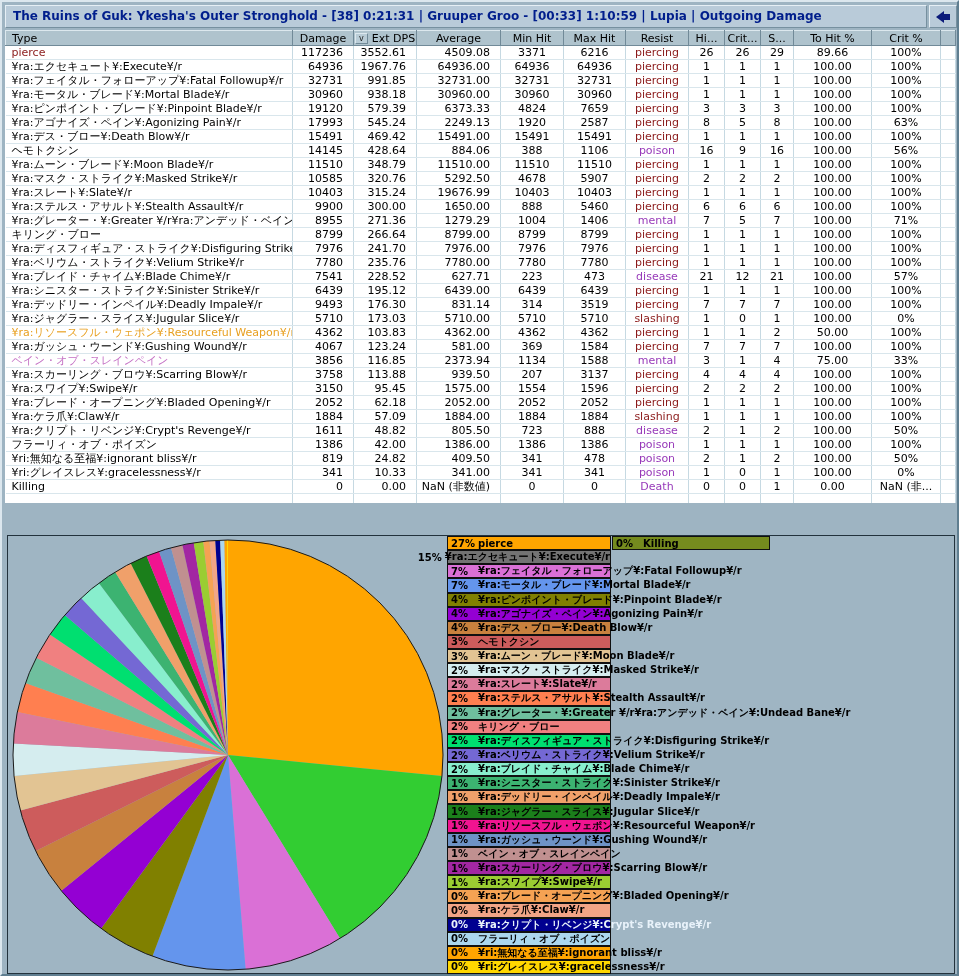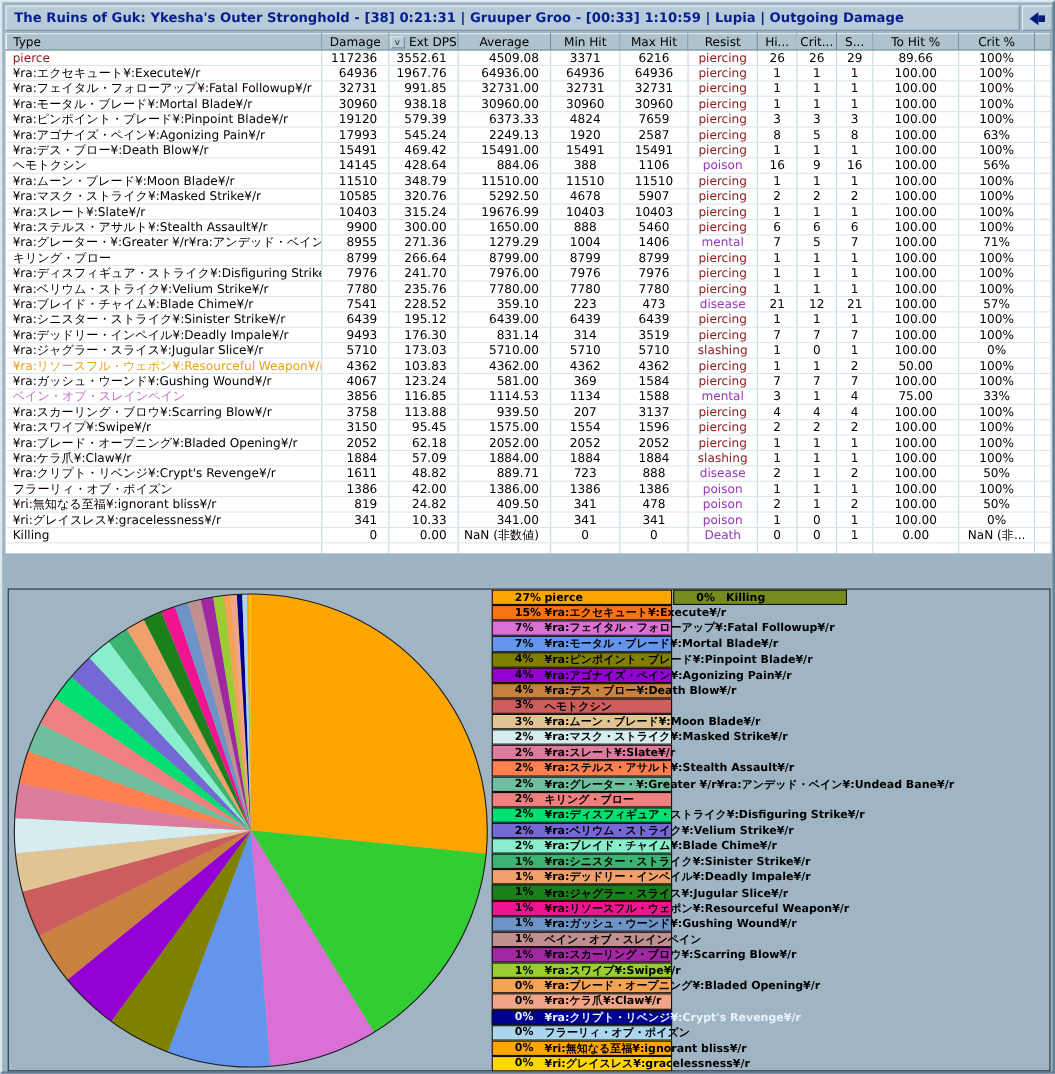--- a/index.html
+++ b/index.html
@@ -55,21 +55,21 @@
   .t-o { color: #E8A020; } .t-v { color: #C470C4; }
   .bottom-panel {
     position: absolute; left: 5px; top: 533px; width: 948px; height: 439px;
     background: #9FB5C3; border: 1px solid #22323C;
   }
   .pie-box { position: absolute; left: 2px; top: 1px; width: 436px; height: 436px; }
   .legend { position: absolute; left: 439px; top: 0; width: 505px; height: 438px; }
   .legend-item {
     position: absolute; height: 14.13px; display: flex; align-items: center;
     border: 1px solid #101010; font-size: 10px; font-weight: bold; color: #000;
-    padding-left: 20px; overflow: visible;
+    padding-left: 3px; overflow: visible;
   }
   .legend-item .pct { flex: 0 0 27px; }
   .legend-item .name { white-space: nowrap; }
   .legend-item.dark { color: #E8F2FA; }
 </style>
 </head>
 <body>
 
 <div class="window">
   <div class="titlebar">
@@ -354,21 +354,21 @@
             <td class="c-mid">1</td>
             <td class="c-mid">1</td>
             <td class="c-mid">100.00</td>
             <td class="c-mid">100%</td>
             <td></td>
           </tr>
           <tr>
             <td class="c-type t-k">¥ra:ブレイド・チャイム¥:Blade Chime¥/r</td>
             <td class="c-num">7541</td>
             <td class="c-num">228.52</td>
-            <td class="c-num">359.10</td>
+            <td class="c-num">627.71</td>
             <td class="c-mid">223</td>
             <td class="c-mid">473</td>
             <td class="c-mid t-p">disease</td>
             <td class="c-mid">21</td>
             <td class="c-mid">12</td>
             <td class="c-mid">21</td>
             <td class="c-mid">100.00</td>
             <td class="c-mid">57%</td>
             <td></td>
           </tr>
@@ -444,21 +444,21 @@
             <td class="c-mid">7</td>
             <td class="c-mid">7</td>
             <td class="c-mid">100.00</td>
             <td class="c-mid">100%</td>
             <td></td>
           </tr>
           <tr>
             <td class="c-type t-v">ベイン・オブ・スレインペイン</td>
             <td class="c-num">3856</td>
             <td class="c-num">116.85</td>
-            <td class="c-num">1114.53</td>
+            <td class="c-num">2373.94</td>
             <td class="c-mid">1134</td>
             <td class="c-mid">1588</td>
             <td class="c-mid t-p">mental</td>
             <td class="c-mid">3</td>
             <td class="c-mid">1</td>
             <td class="c-mid">4</td>
             <td class="c-mid">75.00</td>
             <td class="c-mid">33%</td>
             <td></td>
           </tr>
@@ -519,21 +519,21 @@
             <td class="c-mid">1</td>
             <td class="c-mid">1</td>
             <td class="c-mid">100.00</td>
             <td class="c-mid">100%</td>
             <td></td>
           </tr>
           <tr>
             <td class="c-type t-k">¥ra:クリプト・リベンジ¥:Crypt's Revenge¥/r</td>
             <td class="c-num">1611</td>
             <td class="c-num">48.82</td>
-            <td class="c-num">889.71</td>
+            <td class="c-num">805.50</td>
             <td class="c-mid">723</td>
             <td class="c-mid">888</td>
             <td class="c-mid t-p">disease</td>
             <td class="c-mid">2</td>
             <td class="c-mid">1</td>
             <td class="c-mid">2</td>
             <td class="c-mid">100.00</td>
             <td class="c-mid">50%</td>
             <td></td>
           </tr>
@@ -649,21 +649,21 @@
         <path d="M218,218 L210.21,3.14 A215,215 0 0 1 214.45,3.03 Z" fill="#ABD7EE"></path>
         <path d="M218,218 L214.45,3.03 A215,215 0 0 1 216.96,3.00 Z" fill="#FFA500"></path>
         <path d="M218,218 L216.96,3.00 A215,215 0 0 1 218.00,3.00 Z" fill="#FFD700"></path>
         <circle cx="218" cy="218" r="215" fill="none" stroke="#1A1A1A" stroke-width="1"></circle>
       </svg>
     <div class="legend">
         <div class="legend-item" style="top: 0px; left: 0px; width: 164px; background: rgb(255, 165, 0);">
           <span class="pct">27%</span>
           <span class="name">pierce</span>
         </div>
-        <div class="legend-item" style="top: 14.13px; left: 0px; width: 164px; background: #f97316;">
+        <div class="legend-item" style="top: 14.13px; left: 0px; width: 164px; background: #737373; justify-content: flex-end;">
           <span class="pct">15%</span>
           <span class="name">¥ra:エクセキュート¥:Execute¥/r</span>
         </div>
         <div class="legend-item" style="top: 28.26px; left: 0px; width: 164px; background: rgb(218, 112, 214);">
           <span class="pct">7%</span>
           <span class="name">¥ra:フェイタル・フォローアップ¥:Fatal Followup¥/r</span>
         </div>
         <div class="legend-item" style="top: 42.39px; left: 0px; width: 164px; background: rgb(100, 149, 237);">
           <span class="pct">7%</span>
           <span class="name">¥ra:モータル・ブレード¥:Mortal Blade¥/r</span>

